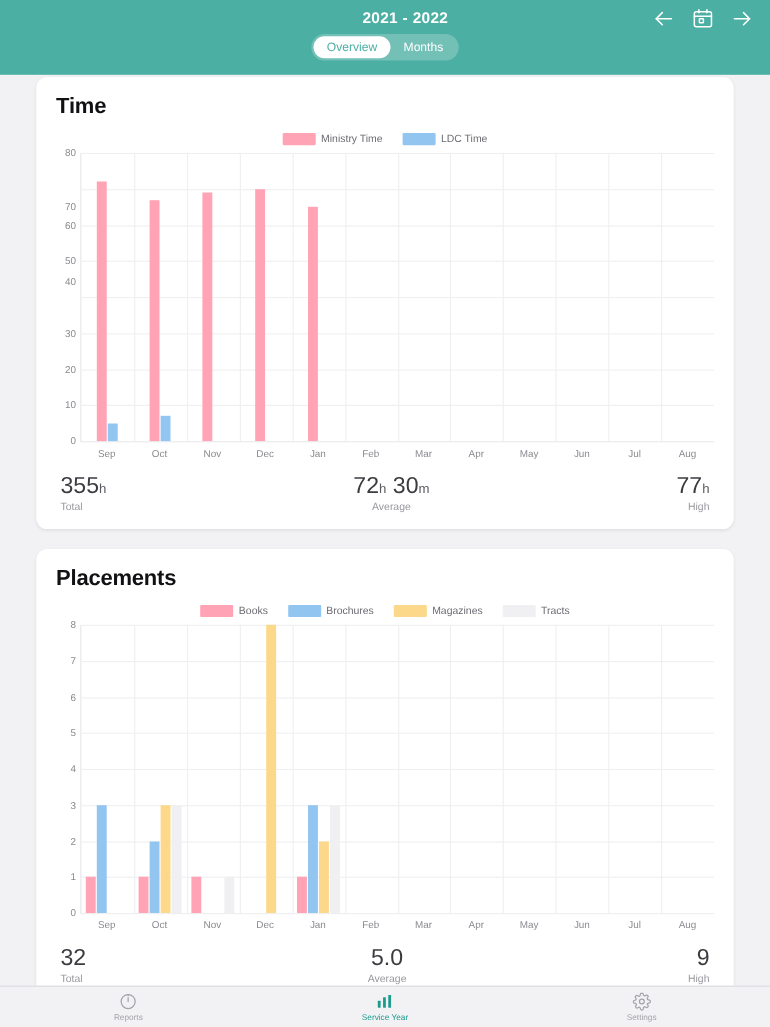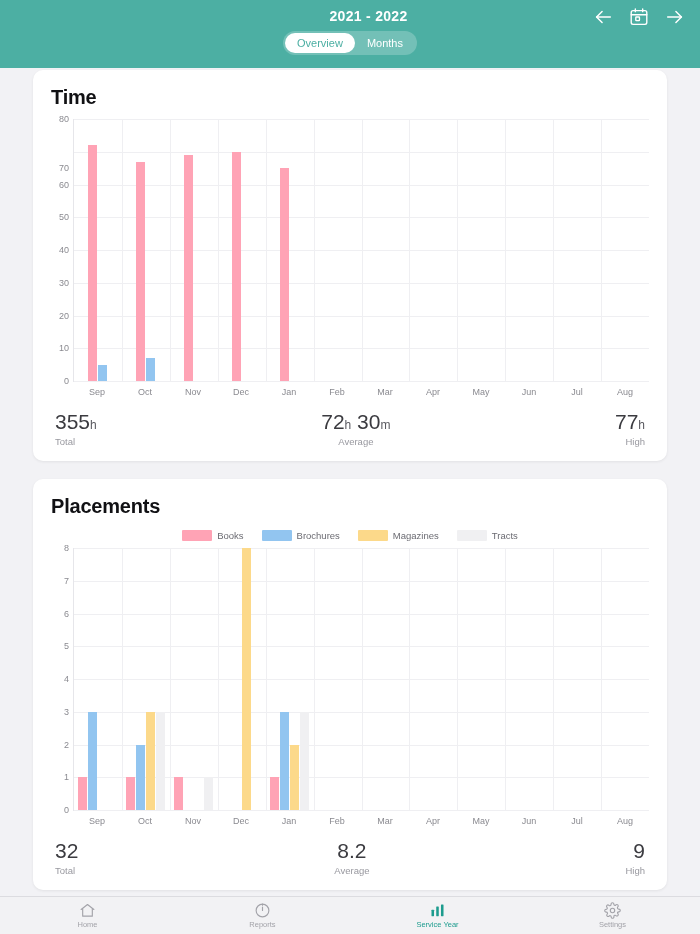--- a/index.html
+++ b/index.html
@@ -217,27 +217,37 @@
     <div class="tabs">
       <div class="tab active">Overview</div>
       <div class="tab">Months</div>
     </div>
   </div>
 
   <div class="content">
 
     <div class="card">
       <div class="card-title">Time</div>
+      <div class="legend" id="legend-time">
+          <div class="legend-item">
+            <span class="legend-swatch" style="background: rgb(255, 163, 181);"></span>
+            <span class="legend-label">Ministry Time</span>
+          </div>
+          <div class="legend-item">
+            <span class="legend-swatch" style="background: rgb(146, 197, 240);"></span>
+            <span class="legend-label">LDC Time</span>
+          </div>
+        </div>
       <div class="chart-wrap">
         <div class="y-axis" id="yaxis-time" style="height: 262px;">
             <div class="y-tick" style="top: 262px;">0</div>
             <div class="y-tick" style="top: 229.25px;">10</div>
             <div class="y-tick" style="top: 196.5px;">20</div>
             <div class="y-tick" style="top: 163.75px;">30</div>
-            <div class="y-tick" style="top: 131px;">40</div>
+            <div class="y-tick" style="top: 117px;">40</div>
             <div class="y-tick" style="top: 98.25px;">50</div>
             <div class="y-tick" style="top: 65.5px;">60</div>
             <div class="y-tick" style="top: 32.75px; margin-top: 16px;">70</div>
             <div class="y-tick" style="top: 0px;">80</div>
           </div>
         <div class="plot" id="plot-time" style="height:262px;">
             <div class="gridline" style="top: 262px;"></div>
             <div class="gridline" style="top: 229.25px;"></div>
             <div class="gridline" style="top: 196.5px;"></div>
             <div class="gridline" style="top: 163.75px;"></div>
@@ -490,42 +500,33 @@
           <div class="x-label">Jul</div>
           <div class="x-label">Aug</div>
         </div>
 
       <div class="stats">
         <div class="stat left">
           <div class="stat-value">32</div>
           <div class="stat-label">Total</div>
         </div>
         <div class="stat mid">
-          <div class="stat-value">8.2</div>
+          <div class="stat-value">5.0</div>
           <div class="stat-label">Average</div>
         </div>
         <div class="stat right">
           <div class="stat-value">9</div>
           <div class="stat-label">High</div>
         </div>
       </div>
     </div>
 
   </div>
 
   <div class="bottom-nav">
-    <div class="nav-item">
-      <span>
-        <svg class="nav-icon" viewBox="0 0 24 24" fill="none" stroke="currentColor" stroke-width="1.6" stroke-linecap="round" stroke-linejoin="round">
-            <path d="M3 10.5 12 3.5l9 7"></path>
-            <path d="M5.2 9.6V20h13.6V9.6"></path>
-          </svg>
-      </span>
-      <span class="nav-label">Home</span>
-    </div>
     <div class="nav-item">
       <span>
         <svg class="nav-icon" viewBox="0 0 24 24" fill="none" stroke="currentColor" stroke-width="1.6" stroke-linecap="round" stroke-linejoin="round">
             <circle cx="12" cy="12" r="9"></circle>
             <line x1="12" y1="12" x2="12" y2="7"></line>
             <line x1="12" y1="3" x2="12" y2="4.5"></line>
           </svg>
       </span>
       <span class="nav-label">Reports</span>
     </div>

